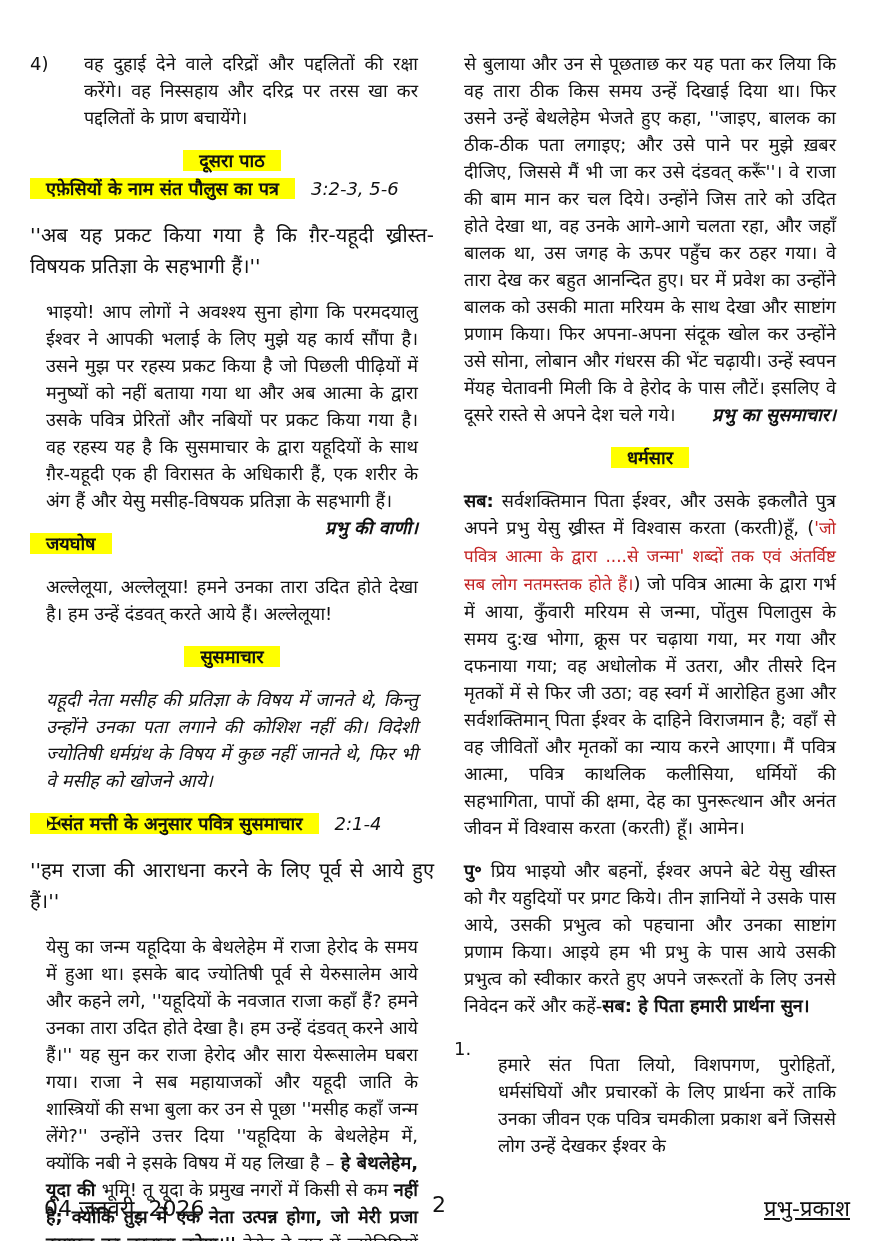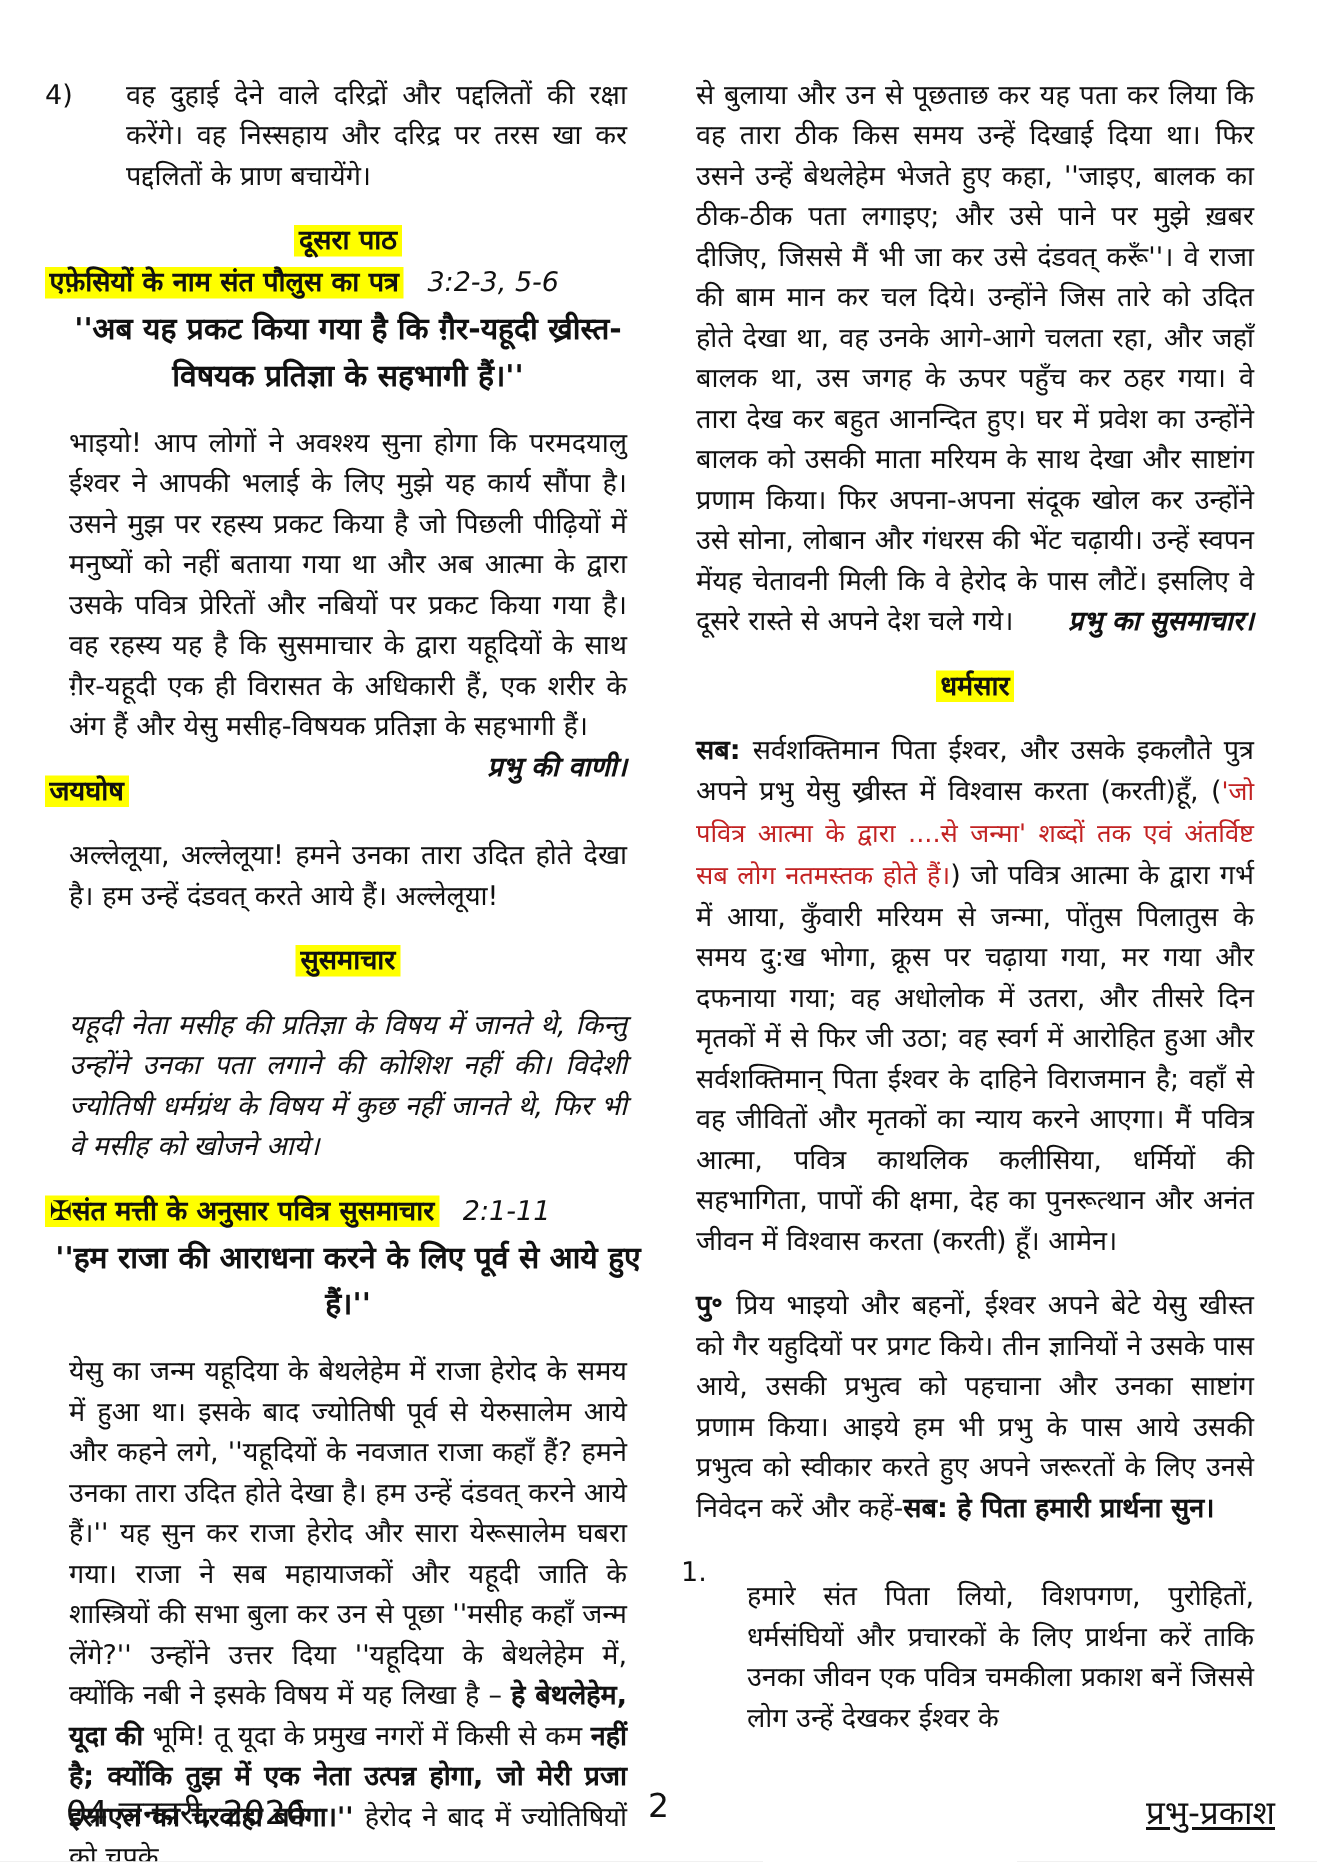--- a/index.html
+++ b/index.html
@@ -12,25 +12,25 @@
     font-family:"DejaVu Sans",sans-serif;
     color:#111;
     box-sizing:border-box;
     padding:34px 26px 0 30px;
   }
   .columns{display:flex;gap:14px;}
   .col{width:404px;flex:0 0 404px;font-size:18px;line-height:27px;}
   p{margin:16px;text-align:justify;}
   .ital{font-style:italic;}
   .b{font-weight:bold;}
-  .hl{background:#ffff00;font-weight:bold;padding:0 3px;}
+  .hl{background:#ffff00;font-weight:bold;padding:0 16px;}
   .h-center{text-align:center;margin:1px 0;}
   .h-left{text-align:left;margin:1px 0;}
   .ref{font-style:italic;margin-left:16px;font-weight:normal;}
-  .quote{font-weight:bold;text-align:center;font-size:20px;line-height:31px;margin:2px 0 3px 0;}
+  .quote{font-weight:normal;font-size:20px;line-height:31px;margin:18px 0 3px 0;}
   .closing{float:right;font-weight:bold;font-style:italic;}
   .red{color:#c22222;font-size:17px;}
   .item4{padding-left:38px;}
   .item4 .num{position:absolute;margin-left:-38px;}
   .petition{display:flex;}
   .petition .pnum{flex:0 0 34px;padding-left:6px;box-sizing:border-box;}
   .petition .ptext{flex:1;text-align:justify;}
   .big-head{font-size:21px;line-height:31px;}
   .footer{
     position:absolute;left:0;right:0;bottom:22px;
@@ -72,21 +72,21 @@
 
       <p>अल्लेलूया, अल्लेलूया! हमने उनका तारा उदित होते देखा है। हम उन्हें दंडवत् करते आये हैं। अल्लेलूया!</p>
 
       <div class="h-center">
         <span class="hl">सुसमाचार</span>
       </div>
 
       <p class="ital">यहूदी नेता मसीह की प्रतिज्ञा के विषय में जानते थे, किन्तु उन्होंने उनका पता लगाने की कोशिश नहीं की। विदेशी ज्योतिषी धर्मग्रंथ के विषय में कुछ नहीं जानते थे, फिर भी वे मसीह को खोजने आये।</p>
 
       <div class="h-left">
-        <span class="hl"><span>✠</span><span>संत मत्ती के अनुसार पवित्र सुसमाचार</span></span><span class="ref">2:1-11</span>
+        <span class="hl"><span>✠</span><span>संत मत्ती के अनुसार पवित्र सुसमाचार</span></span><span class="ref">2:1-4</span>
       </div>
 
       <p class="quote">''हम राजा की आराधना करने के लिए पूर्व से आये हुए हैं।''</p>
 
       <p><span>येसु का जन्म यहूदिया के बेथलेहेम में राजा हेरोद के समय में हुआ था। इसके बाद ज्योतिषी पूर्व से येरुसालेम आये और कहने लगे, ''यहूदियों के नवजात राजा कहाँ हैं? हमने उनका तारा उदित होते देखा है। हम उन्हें दंडवत् करने आये हैं।'' यह सुन कर राजा हेरोद और सारा येरूसालेम घबरा गया। राजा ने सब महायाजकों और यहूदी जाति के शास्त्रियों की सभा बुला कर उन से पूछा ''मसीह कहाँ जन्म लेंगे?'' उन्होंने उत्तर दिया ''यहूदिया के बेथलेहेम में, क्योंकि नबी ने इसके विषय में यह लिखा है – </span><span class="b">हे बेथलेहेम, यूदा की </span><span>भूमि! तू यूदा के प्रमुख नगरों में किसी से कम </span><span class="b">नहीं है; क्योंकि तुझ में एक नेता उत्पन्न होगा, जो मेरी प्रजा इस्राएल का चरवाहा बनेगा।'' </span><span>हेरोद ने बाद में ज्योतिषियों को चुपके</span></p>
 
     </div>
 
     <div class="col">
 

